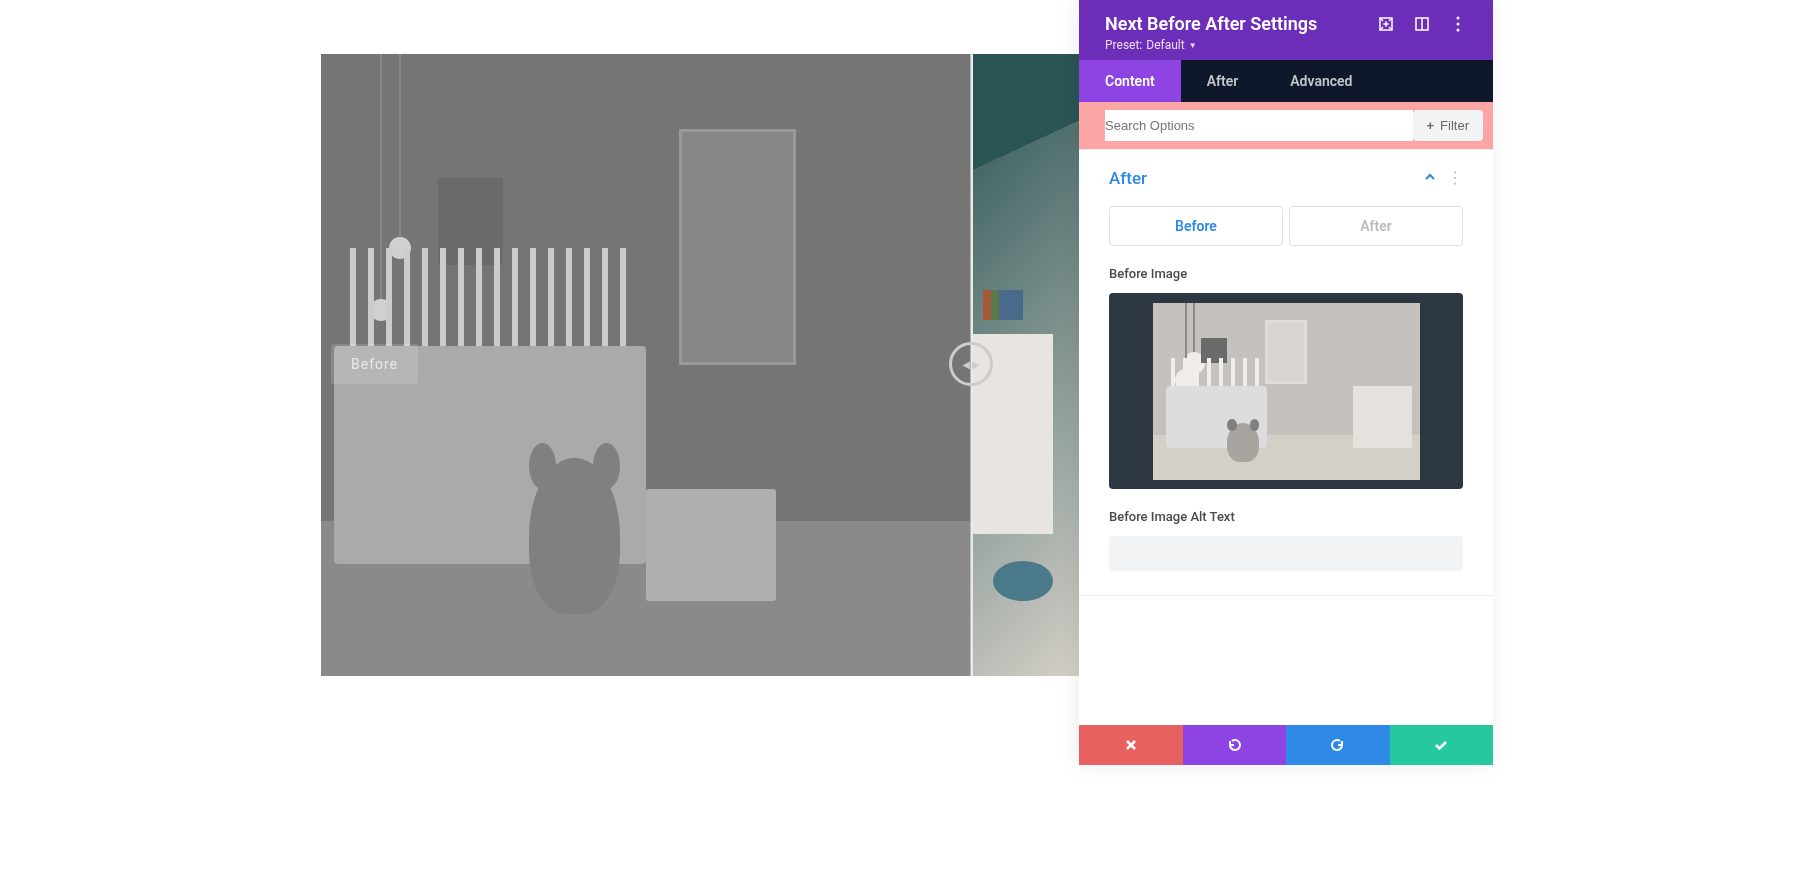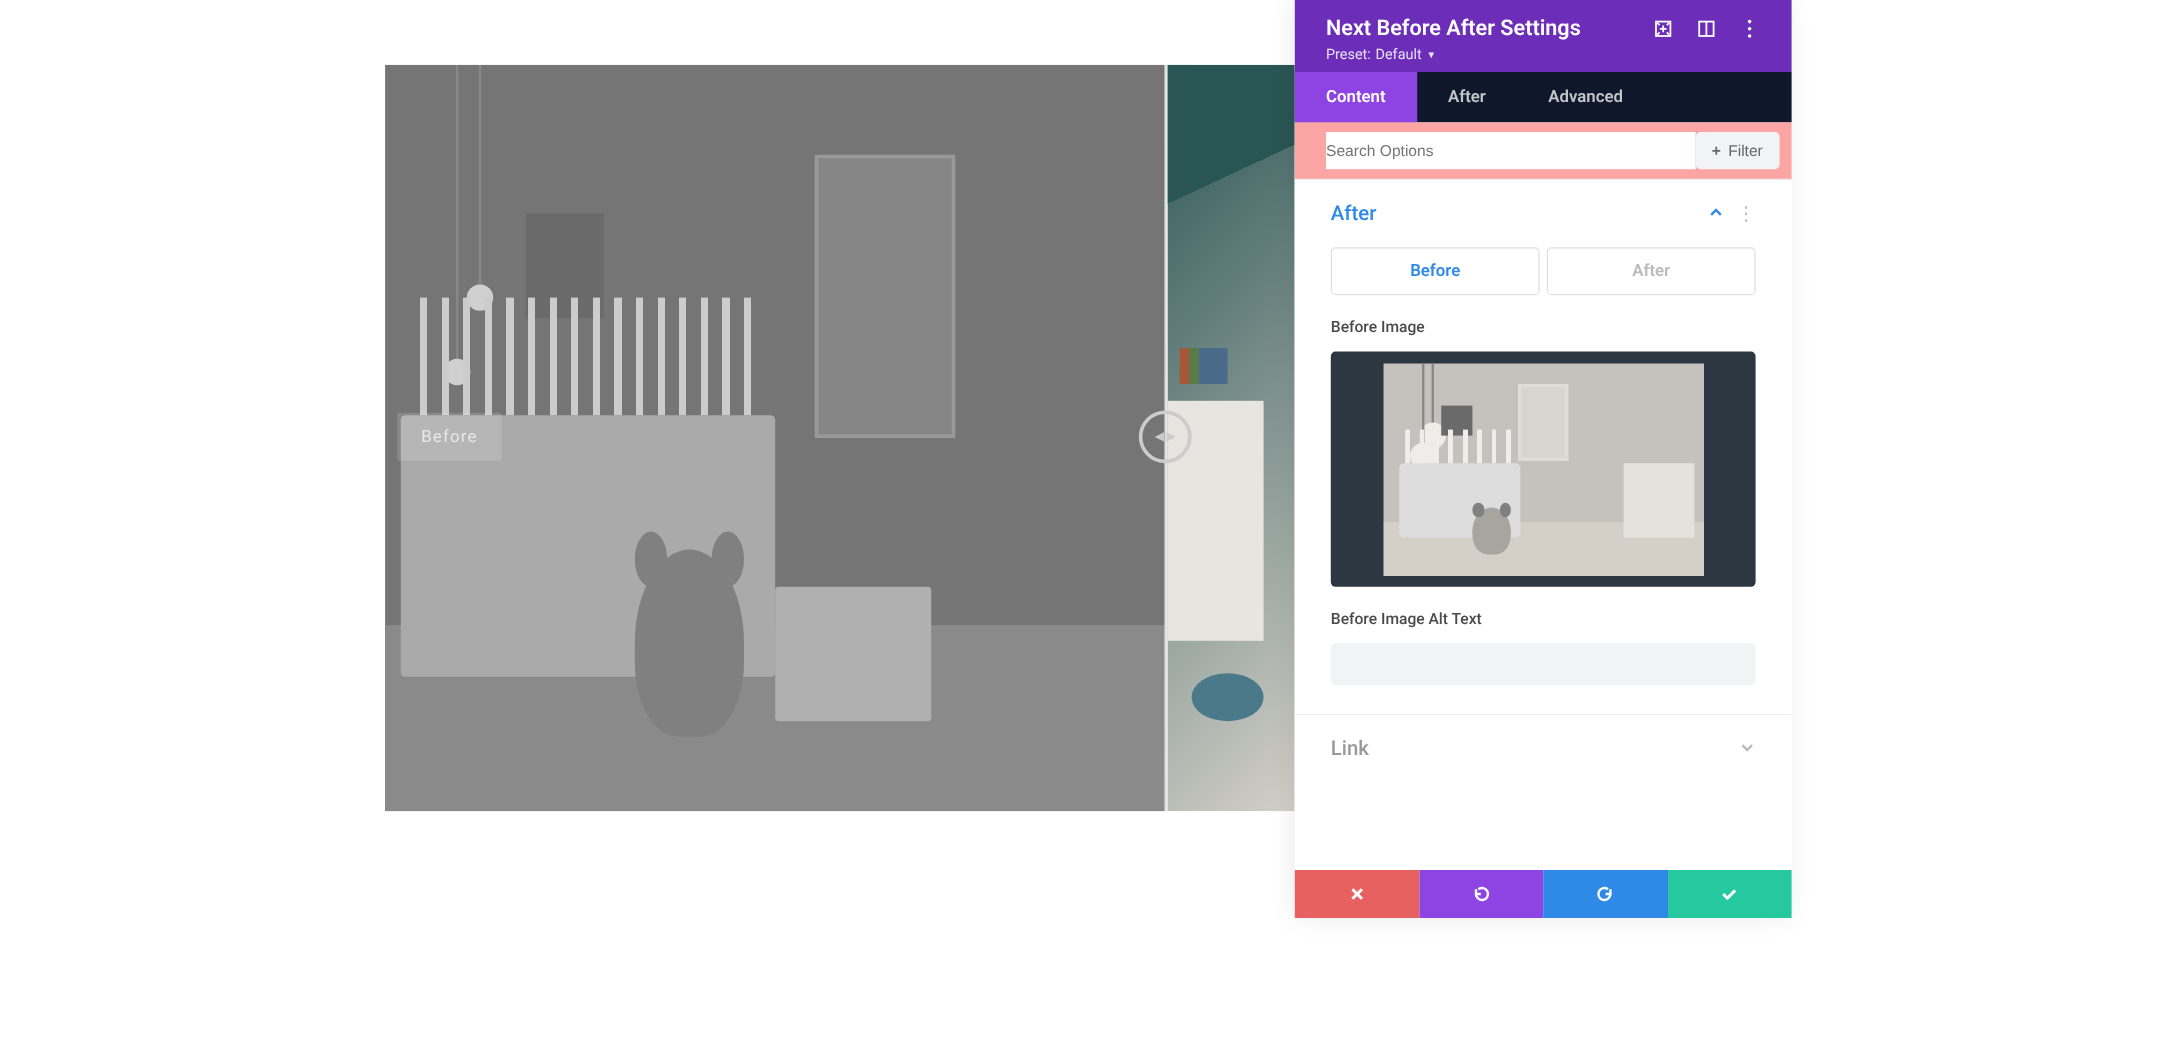--- a/index.html
+++ b/index.html
@@ -551,32 +551,20 @@
               <div class="teddy" style="left:28%;bottom:10%;width:12%;height:22%;"></div>
             </div>
           </div>
         </div>
         <div class="field-label">Before Image Alt Text</div>
         <input class="text-input" value="" style="">
       </div>
     </div>
 
 
-    <div class="section" style="border-bottom:none;">
-      <div class="section-header">
-        <div class="section-title">Link</div>
-        <div class="section-icons">
-          <span class="chevron-down">
-            <svg width="14" height="14" viewBox="0 0 14 14" fill="none" stroke="#bbb" stroke-width="2">
-                <path d="M3 5 L7 9 L11 5"></path>
-              </svg>
-          </span>
-        </div>
-      </div>
-    </div>
   </div>
 
   <div class="footer-bar">
     <div class="footer-btn footer-cancel">
       <svg width="14" height="14" viewBox="0 0 14 14" stroke="white" stroke-width="2.5">
           <path d="M3 3 L11 11 M11 3 L3 11"></path>
         </svg>
     </div>
     <div class="footer-btn footer-undo">
       <svg width="16" height="16" viewBox="0 0 16 16" fill="none" stroke="white" stroke-width="2">

